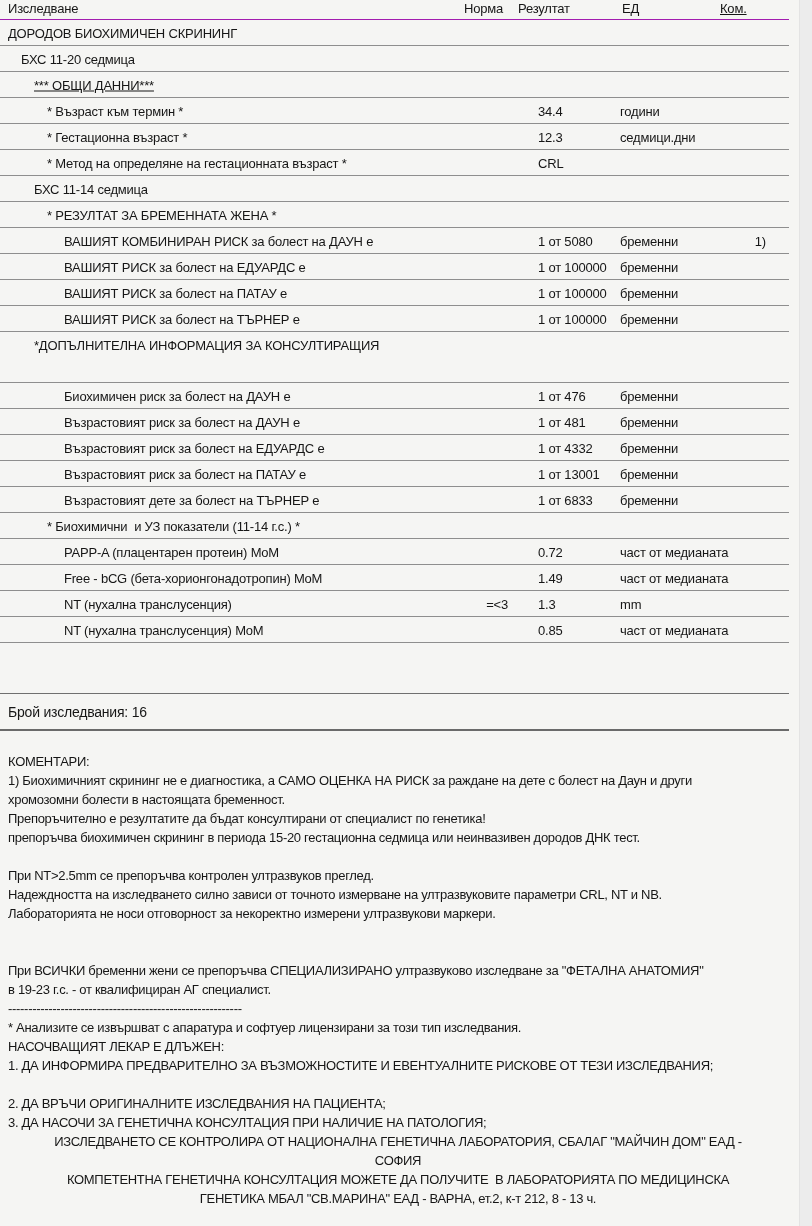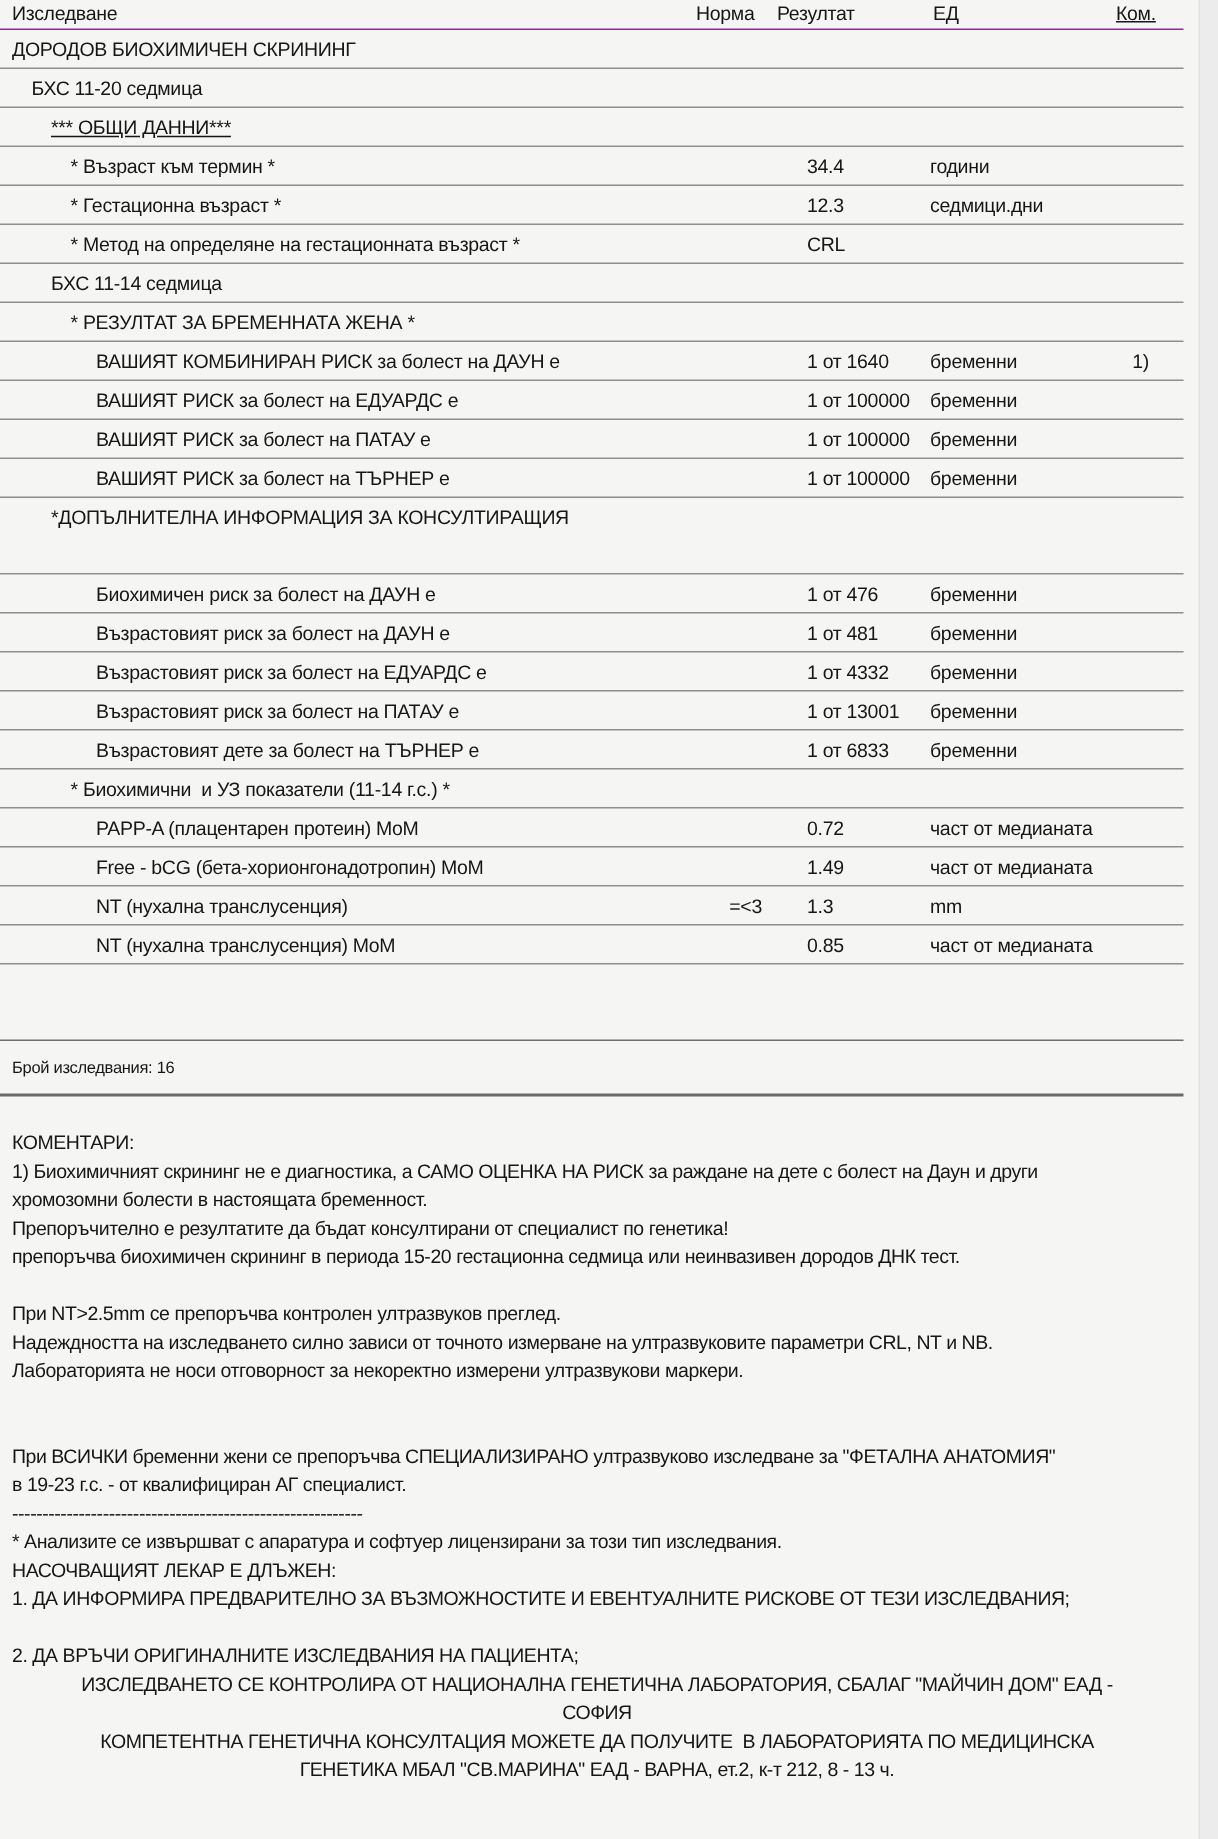--- a/index.html
+++ b/index.html
@@ -10,42 +10,42 @@
   }
   .page { position:relative; width:812px; height:1226px; }
 
   
   .thead { position:relative; height:19px; width:789px; border-bottom:1px solid #a21caf; }
   .thead span { position:absolute; top:1px; font-size:13px; letter-spacing:-0.2px; white-space:pre; }
   .h-name   { left:8px; }
   .h-norm   { left:464px; }
   .h-result { left:518px; }
   .h-unit   { left:622px; }
-  .h-com    { left:744px;text-decoration:underline; }
+  .h-com    { left:720px;text-decoration:underline; }
 
   
   .trow { position:relative; height:25px; width:789px; border-bottom:1px solid #8e8e8e; }
   .trow.nb { border-bottom:none; }
   .trow span {
     position:absolute; top:50%; transform:translateY(-50%);
     font-size:13px; letter-spacing:-0.2px; white-space:pre;
   }
   .c-label  { left:8px; }
   .c-norm   { left:440px; width:68px; text-align:right; }
   .c-result { left:538px; }
   .c-unit   { left:620px; }
   .c-com    { left:700px; width:66px; text-align:right; }
 
   .gap { height:50px; width:789px; }
 
   
   .summary { position:relative; height:35px; width:789px;
              border-top:1px solid #6f6f6f; border-bottom:2px solid #6a6a6a; }
   .summary span { position:absolute; left:8px; top:50%; transform:translateY(-50%);
-                  font-size:11px; letter-spacing:-0.2px; }
+                  font-size:14px; letter-spacing:-0.2px; }
 
   
   .comments { padding:21px 8px 0 8px; width:780px; }
   .cline { font-size:13px; line-height:19px; height:19px;
            letter-spacing:-0.3px; white-space:pre; overflow:hidden; }
   .cline.center { text-align:center; }
 
   
   .right-strip { position:absolute; right:0; top:0; width:12px; height:1226px;
                  background:#ececec; border-left:1px solid #e3e3e3; }
@@ -116,21 +116,21 @@
       <div class="trow">
         <span class="c-label" style="left: 47px;">* РЕЗУЛТАТ ЗА БРЕМЕННАТА ЖЕНА *</span>
         <span class="c-norm"></span>
         <span class="c-result"></span>
         <span class="c-unit"></span>
         <span class="c-com"></span>
       </div>
       <div class="trow">
         <span class="c-label" style="left: 64px;">ВАШИЯТ КОМБИНИРАН РИСК за болест на ДАУН е</span>
         <span class="c-norm"></span>
-        <span class="c-result">1 от 1640</span>
+        <span class="c-result">1 от 5080</span>
         <span class="c-unit">бременни</span>
         <span class="c-com">1)</span>
       </div>
       <div class="trow">
         <span class="c-label" style="left: 64px;">ВАШИЯТ РИСК за болест на ЕДУАРДС е</span>
         <span class="c-norm"></span>
         <span class="c-result">1 от 100000</span>
         <span class="c-unit">бременни</span>
         <span class="c-com"></span>
       </div>
@@ -247,20 +247,21 @@
       <div class="cline"></div>
       <div class="cline"></div>
       <div class="cline">При ВСИЧКИ бременни жени се препоръчва СПЕЦИАЛИЗИРАНО ултразвуково изследване за "ФЕТАЛНА АНАТОМИЯ"</div>
       <div class="cline">в 19-23 г.с. - от квалифициран АГ специалист.</div>
       <div class="cline">----------------------------------------------------------</div>
       <div class="cline">* Анализите се извършват с апаратура и софтуер лицензирани за този тип изследвания.</div>
       <div class="cline">НАСОЧВАЩИЯТ ЛЕКАР Е ДЛЪЖЕН:</div>
       <div class="cline">1. ДА ИНФОРМИРА ПРЕДВАРИТЕЛНО ЗА ВЪЗМОЖНОСТИТЕ И ЕВЕНТУАЛНИТЕ РИСКОВЕ ОТ ТЕЗИ ИЗСЛЕДВАНИЯ;</div>
       <div class="cline"></div>
       <div class="cline">2. ДА ВРЪЧИ ОРИГИНАЛНИТЕ ИЗСЛЕДВАНИЯ НА ПАЦИЕНТА;</div>
+      <div class="cline">3. ДА НАСОЧИ ЗА ГЕНЕТИЧНА КОНСУЛТАЦИЯ ПРИ НАЛИЧИЕ НА ПАТОЛОГИЯ;</div>
       <div class="cline center">ИЗСЛЕДВАНЕТО СЕ КОНТРОЛИРА ОТ НАЦИОНАЛНА ГЕНЕТИЧНА ЛАБОРАТОРИЯ, СБАЛАГ "МАЙЧИН ДОМ" ЕАД -</div>
       <div class="cline center">СОФИЯ</div>
       <div class="cline center">КОМПЕТЕНТНА ГЕНЕТИЧНА КОНСУЛТАЦИЯ МОЖЕТЕ ДА ПОЛУЧИТЕ  В ЛАБОРАТОРИЯТА ПО МЕДИЦИНСКА</div>
       <div class="cline center">ГЕНЕТИКА МБАЛ "СВ.МАРИНА" ЕАД - ВАРНА, ет.2, к-т 212, 8 - 13 ч.</div>
     </div>
 
   <div class="right-strip"></div>
 </div>
 
 </body></html>

